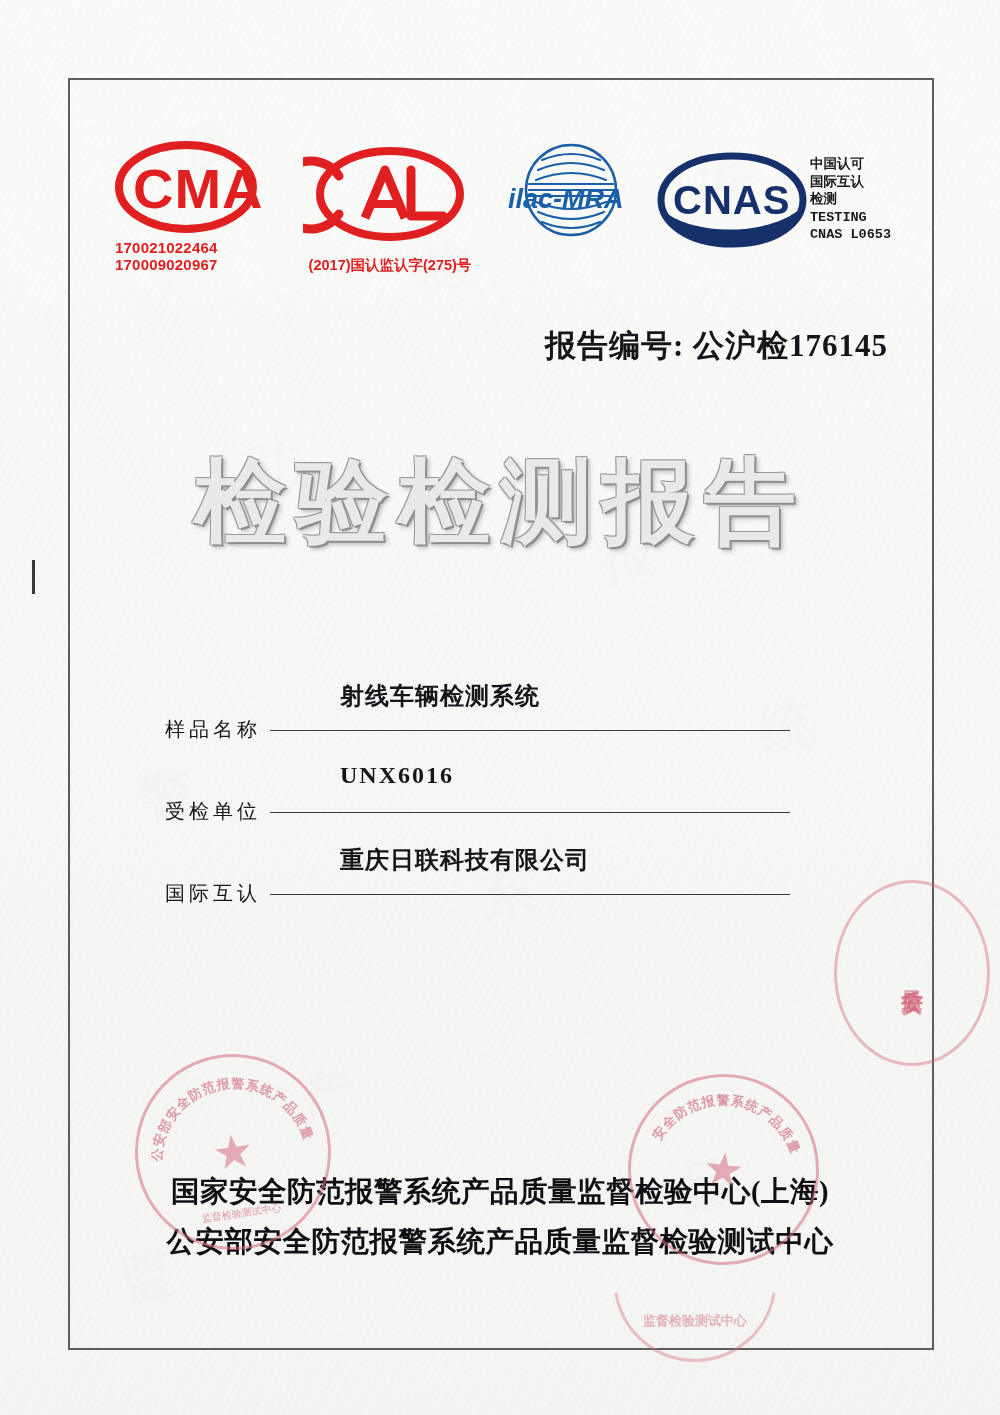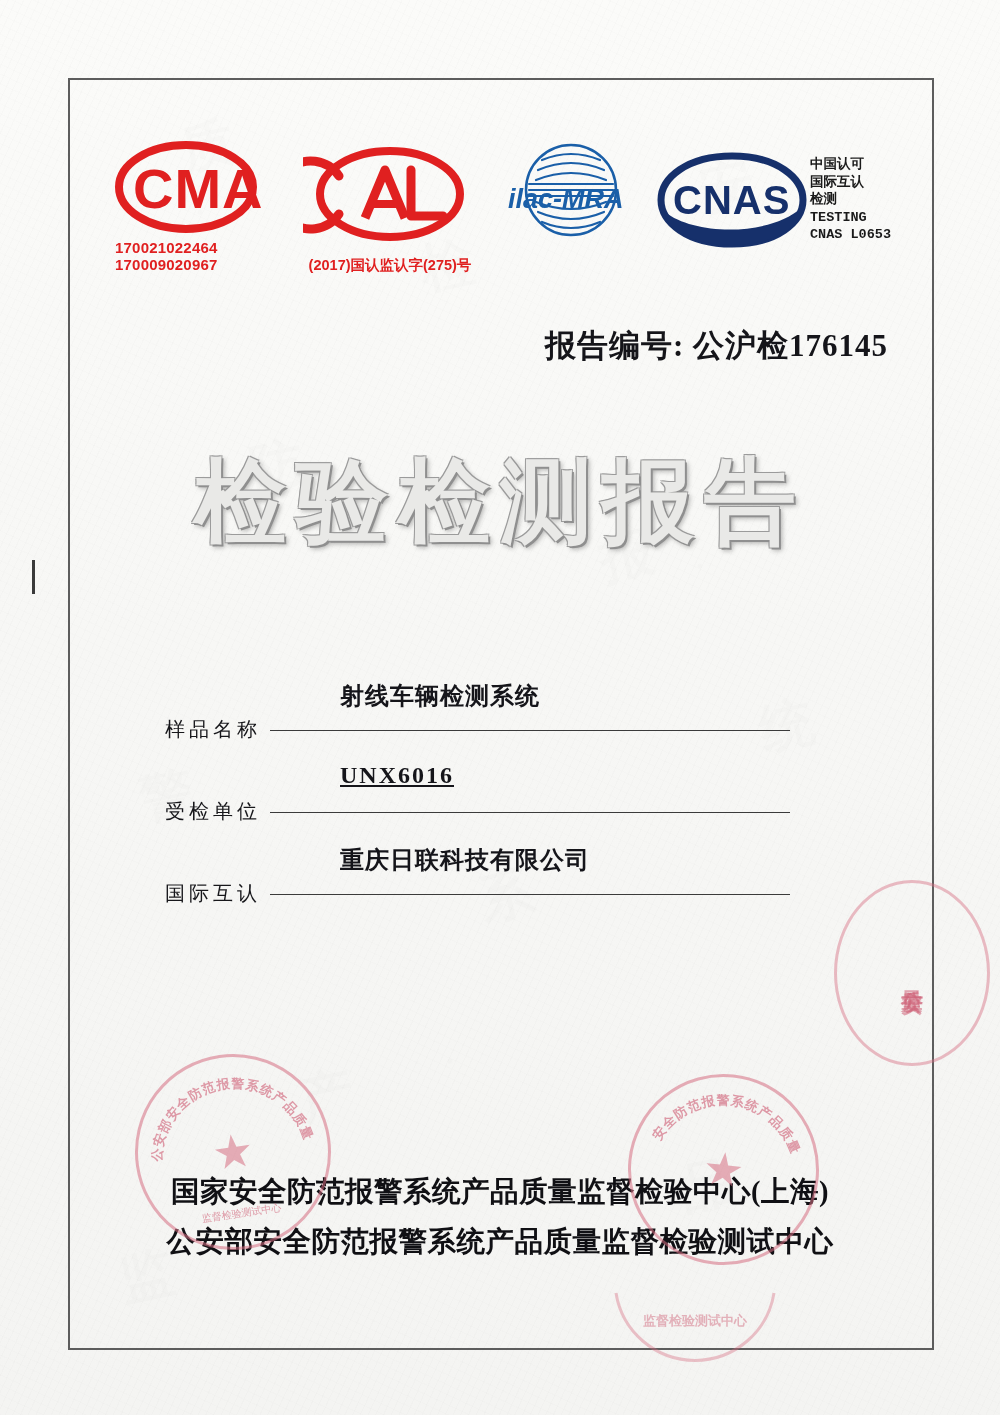--- a/index.html
+++ b/index.html
@@ -155,21 +155,20 @@
     top: 8px;
     font-size: 24px;
     color: #15151a;
     font-weight: 600;
     letter-spacing: 1px;
   }
   .field-value.latin {
     font-family: "Liberation Serif", "DejaVu Serif", serif;
     letter-spacing: 2px;
     font-weight: 600;
-    text-decoration: underline;
   }
   .field-rule {
     position: absolute;
     left: 105px;
     right: 0;
     top: 58px;
     border-bottom: 1.5px solid #3b3b3b;
   }
 
   

